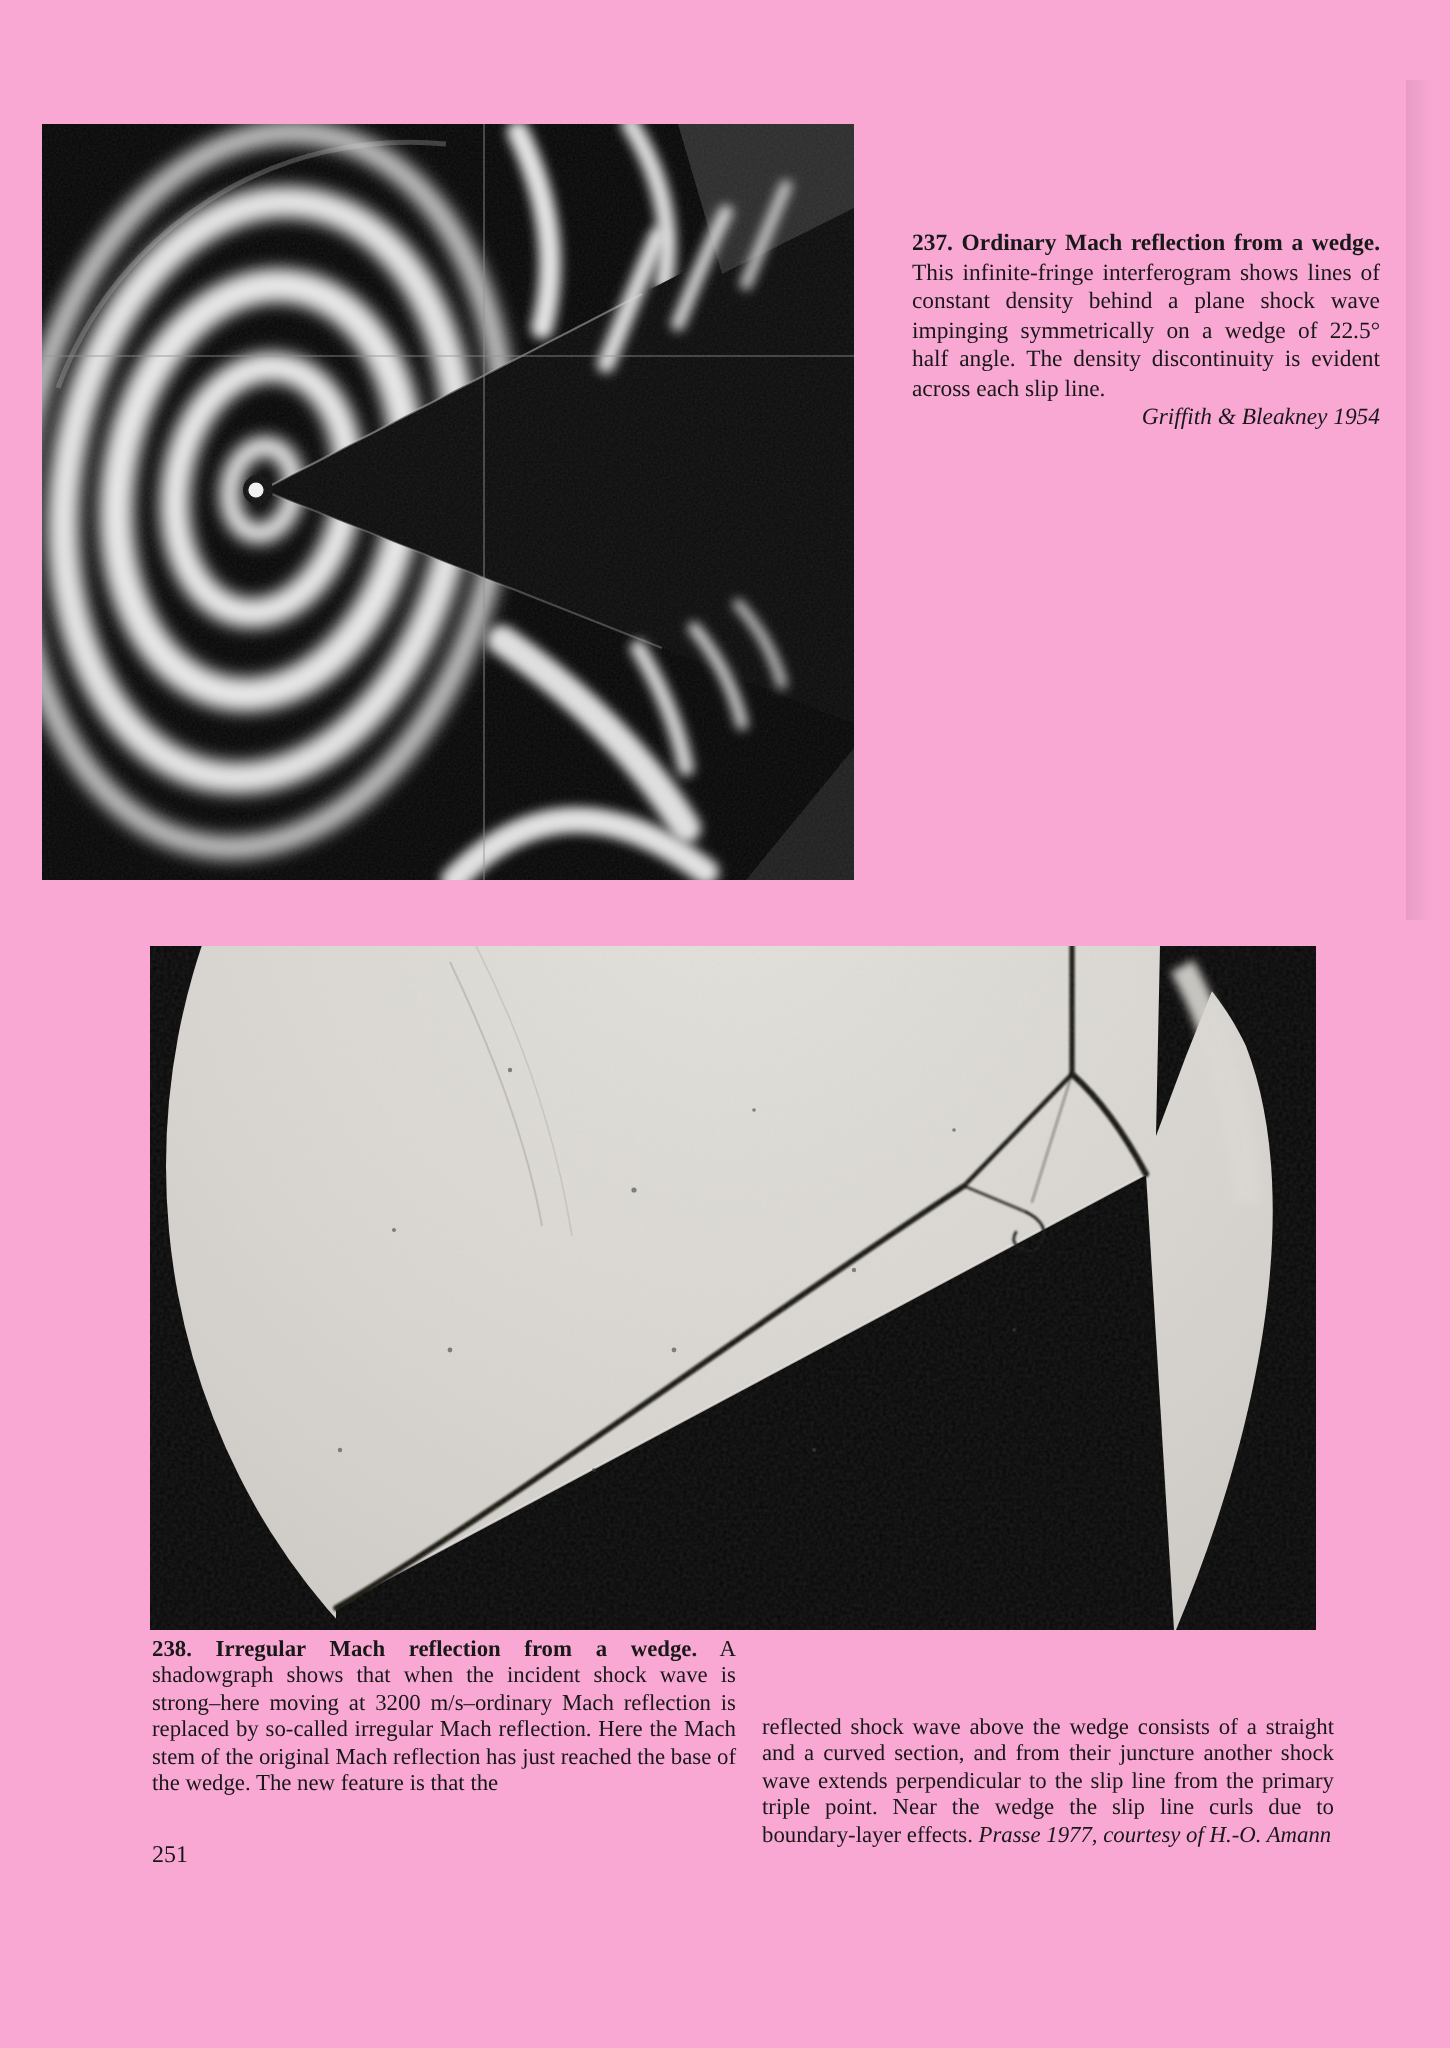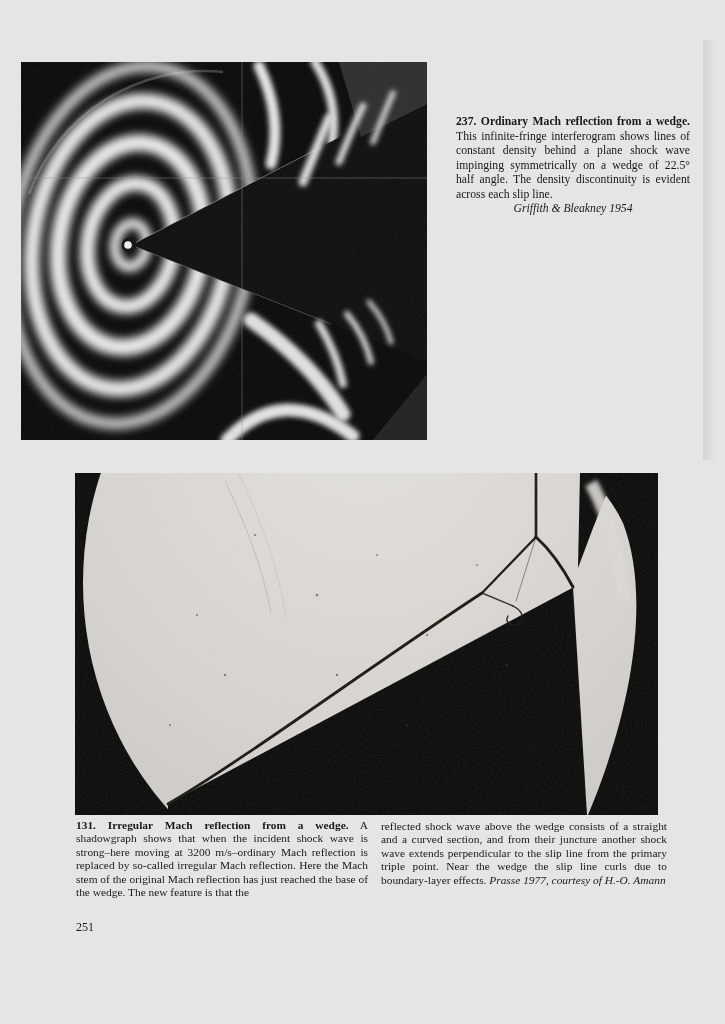--- a/index.html
+++ b/index.html
@@ -1,35 +1,35 @@
 <!DOCTYPE html>
 <html><head>
 <meta charset="utf-8">
 <style>
   html,body{margin:0;padding:0;background:#ffffff;}
   .sheet{
     position:relative;
     width:725px;height:1024px;
-    background:#e5e5e5;
+    background:#f9a8d4;
     font-family:"Liberation Serif", serif;
     color:#181818;
     overflow:hidden;
   }
   .figure{position:absolute;line-height:0;}
   .figure svg{display:block;}
   #fig237{left:21px;top:62px;width:406px;height:378px;}
   #fig238{left:75px;top:473px;width:583px;height:342px;}
 
   .caption{position:absolute;text-align:justify;}
   #cap237{left:456px;top:115px;width:234px;font-size:11.7px;line-height:14.5px;}
   #cap238-left{left:76px;top:819px;width:292px;font-size:11.4px;line-height:13.4px;}
-  #cap238-right{left:381px;top:820px;width:286px;font-size:11.4px;line-height:13.4px;}
+  #cap238-right{left:381px;top:858px;width:286px;font-size:11.4px;line-height:13.4px;}
   .cap-bold{font-weight:bold;}
   .cap-credit{font-style:italic;}
-  #cap237 .credit-line{font-style:italic;text-align:center;font-family:Liberation Serif, serif;}
+  #cap237 .credit-line{font-style:italic;text-align:right;font-family:Liberation Serif, serif;}
   .pageno{position:absolute;left:76px;top:921px;font-size:12px;line-height:12px;}
   .scan-edge{
     position:absolute;left:703px;top:40px;width:14px;height:420px;
     background:linear-gradient(to right, rgba(0,0,0,0.07), rgba(0,0,0,0));
   }
 </style>
 </head>
 <body>
 
 <div class="sheet">
@@ -161,21 +161,21 @@
             <circle cx="95" cy="252" r="1.1"></circle>
             <circle cx="332" cy="252" r="1.0"></circle>
         </g>
       </g>
 
       <rect x="0" y="0" width="583" height="342" filter="url(#noiseB)" opacity="0.12"></rect>
     </svg>
   </div>
 
   <div class="caption" id="cap238-left">
-    <span class="cap-bold">131. Irregular Mach reflection from a wedge.</span> 
+    <span class="cap-bold">238. Irregular Mach reflection from a wedge.</span> 
     <span>A shadowgraph shows that when the incident shock wave is strong–here moving at 3200 m/s–ordinary Mach reflection is replaced by so-called irregular Mach reflection. Here the Mach stem of the original Mach reflection has just reached the base of the wedge. The new feature is that the</span>
   </div>
   <div class="caption" id="cap238-right">
     <span>reflected shock wave above the wedge consists of a straight and a curved section, and from their juncture another shock wave extends perpendicular to the slip line from the primary triple point. Near the wedge the slip line curls due to boundary-layer effects.</span>
      <span class="cap-credit">Prasse 1977, courtesy of H.-O. Amann</span>
   </div>
 
   <div class="pageno">251</div>
 
   <div class="scan-edge"></div>

